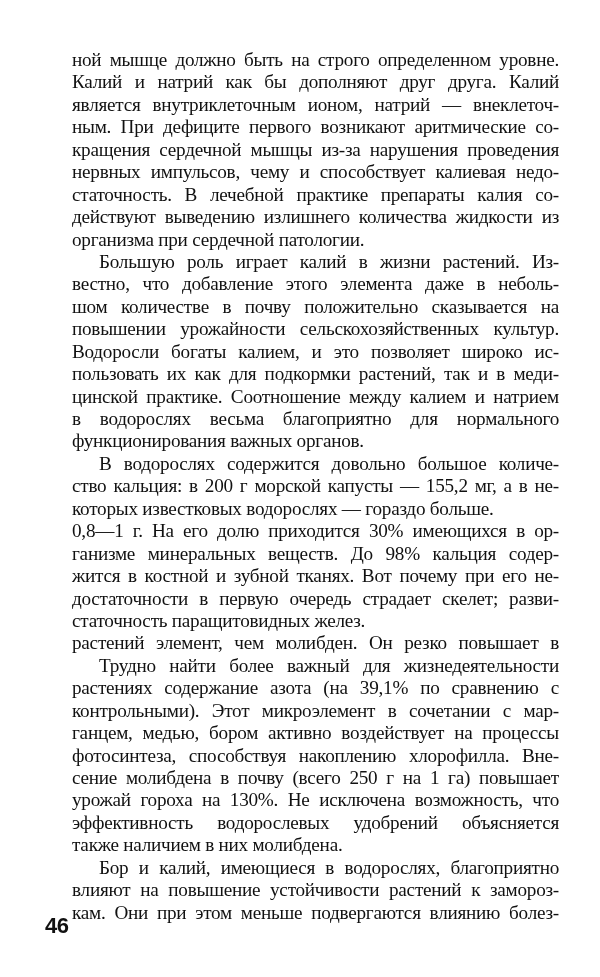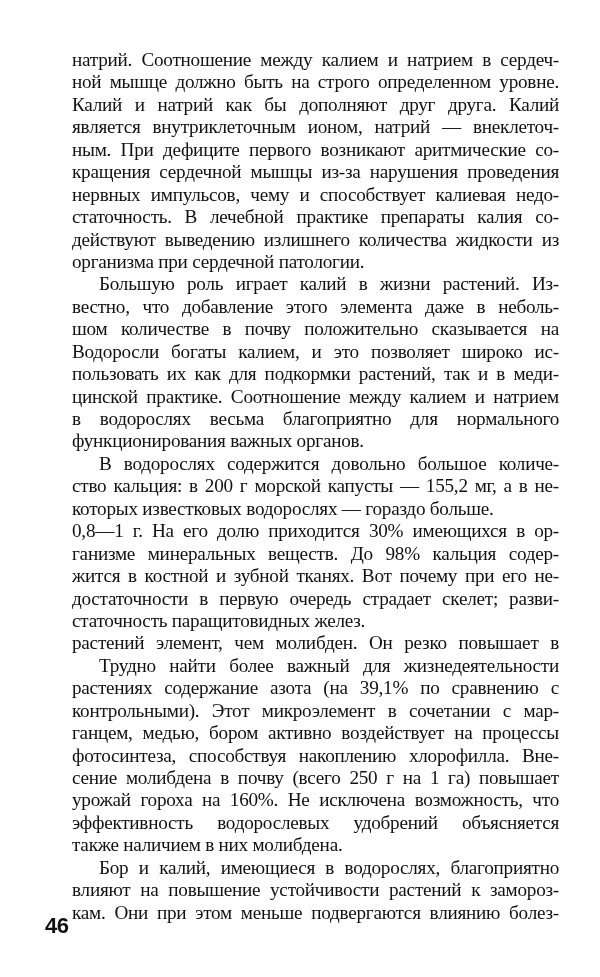--- a/index.html
+++ b/index.html
@@ -52,36 +52,36 @@
       color: #111111;
       letter-spacing: -0.5px;
     }
   </style>
 </head>
 <body>
 
 <div class="page">
 
   <div class="para">
-    <span class="line">натрий. Соотношение между калием и натрием в сердеч-</span>
     <span class="line">ной мышце должно быть на строго определенном уровне.</span>
     <span class="line">Калий и натрий как бы дополняют друг друга. Калий</span>
     <span class="line">является внутриклеточным ионом, натрий — внеклеточ-</span>
     <span class="line">ным. При дефиците первого возникают аритмические со-</span>
     <span class="line">кращения сердечной мышцы из-за нарушения проведения</span>
     <span class="line">нервных импульсов, чему и способствует калиевая недо-</span>
     <span class="line">статочность. В лечебной практике препараты калия со-</span>
     <span class="line">действуют выведению излишнего количества жидкости из</span>
     <span class="line last">организма при сердечной патологии.</span>
   </div>
 
   <div class="para">
     <span class="line indent">Большую роль играет калий в жизни растений. Из-</span>
     <span class="line">вестно, что добавление этого элемента даже в неболь-</span>
     <span class="line">шом количестве в почву положительно сказывается на</span>
+    <span class="line">повышении урожайности сельскохозяйственных культур.</span>
     <span class="line">Водоросли богаты калием, и это позволяет широко ис-</span>
     <span class="line">пользовать их как для подкормки растений, так и в меди-</span>
     <span class="line">цинской практике. Соотношение между калием и натрием</span>
     <span class="line">в водорослях весьма благоприятно для нормального</span>
     <span class="line last">функционирования важных органов.</span>
   </div>
 
   <div class="para">
     <span class="line indent">В водорослях содержится довольно большое количе-</span>
     <span class="line">ство кальция: в 200 г морской капусты — 155,2 мг, а в не-</span>
@@ -97,21 +97,21 @@
   </div>
 
   <div class="para">
     <span class="line">растений элемент, чем молибден. Он резко повышает в</span>
     <span class="line indent">Трудно найти более важный для жизнедеятельности</span>
     <span class="line">растениях содержание азота (на 39,1% по сравнению с</span>
     <span class="line">контрольными). Этот микроэлемент в сочетании с мар-</span>
     <span class="line">ганцем, медью, бором активно воздействует на процессы</span>
     <span class="line">фотосинтеза, способствуя накоплению хлорофилла. Вне-</span>
     <span class="line">сение молибдена в почву (всего 250 г на 1 га) повышает</span>
-    <span class="line">урожай гороха на 160%. Не исключена возможность, что</span>
+    <span class="line">урожай гороха на 130%. Не исключена возможность, что</span>
     <span class="line">эффективность водорослевых удобрений объясняется</span>
     <span class="line last">также наличием в них молибдена.</span>
   </div>
 
   <div class="para">
     <span class="line indent">Бор и калий, имеющиеся в водорослях, благоприятно</span>
     <span class="line">влияют на повышение устойчивости растений к замороз-</span>
     <span class="line">кам. Они при этом меньше подвергаются влиянию болез-</span>
 
   </div>

